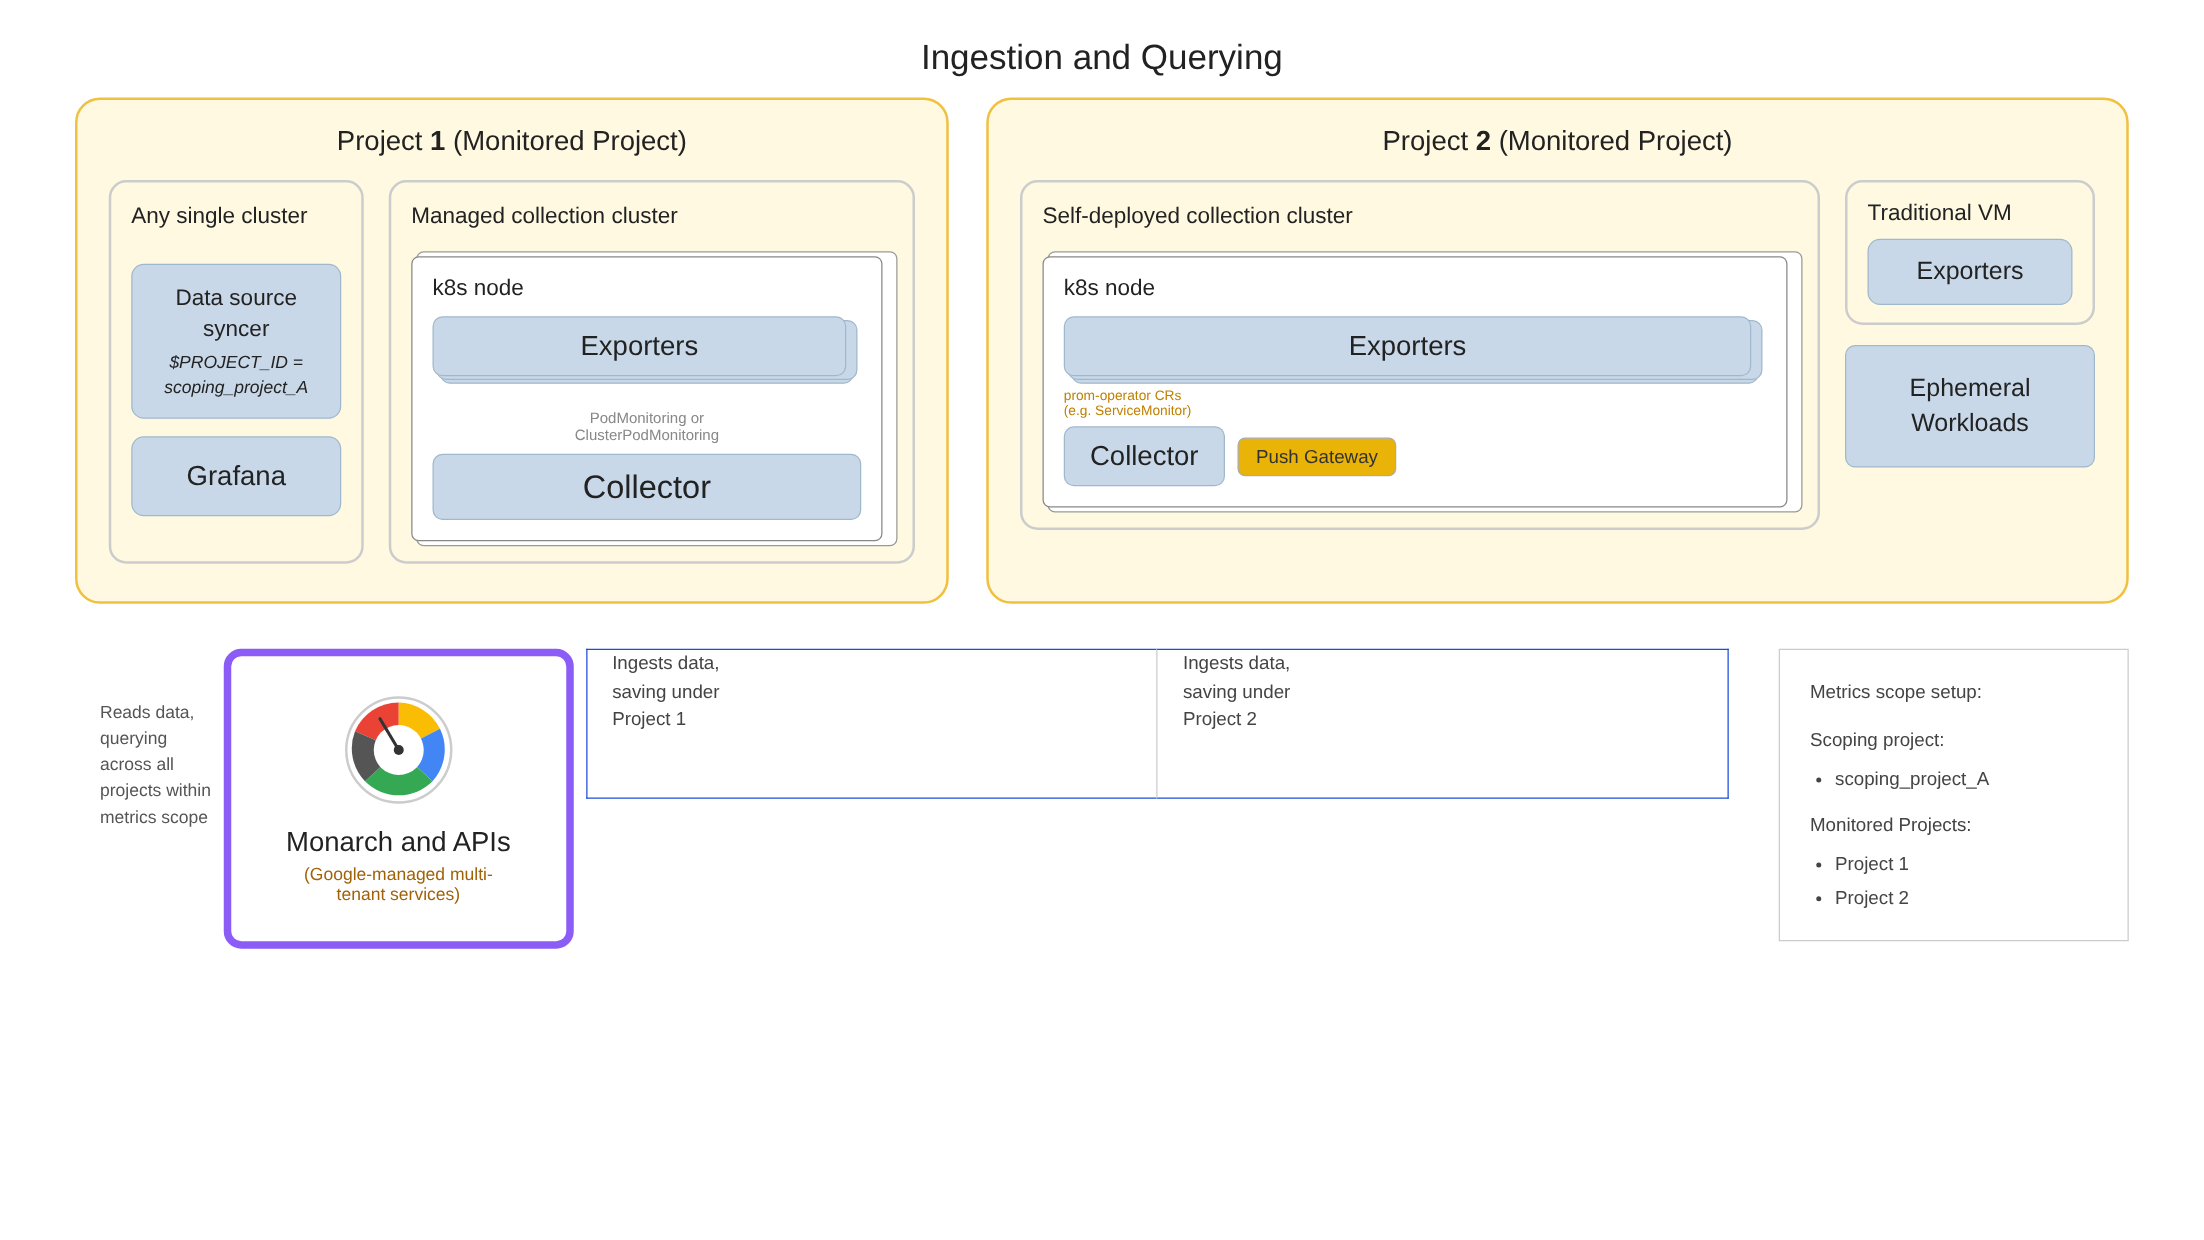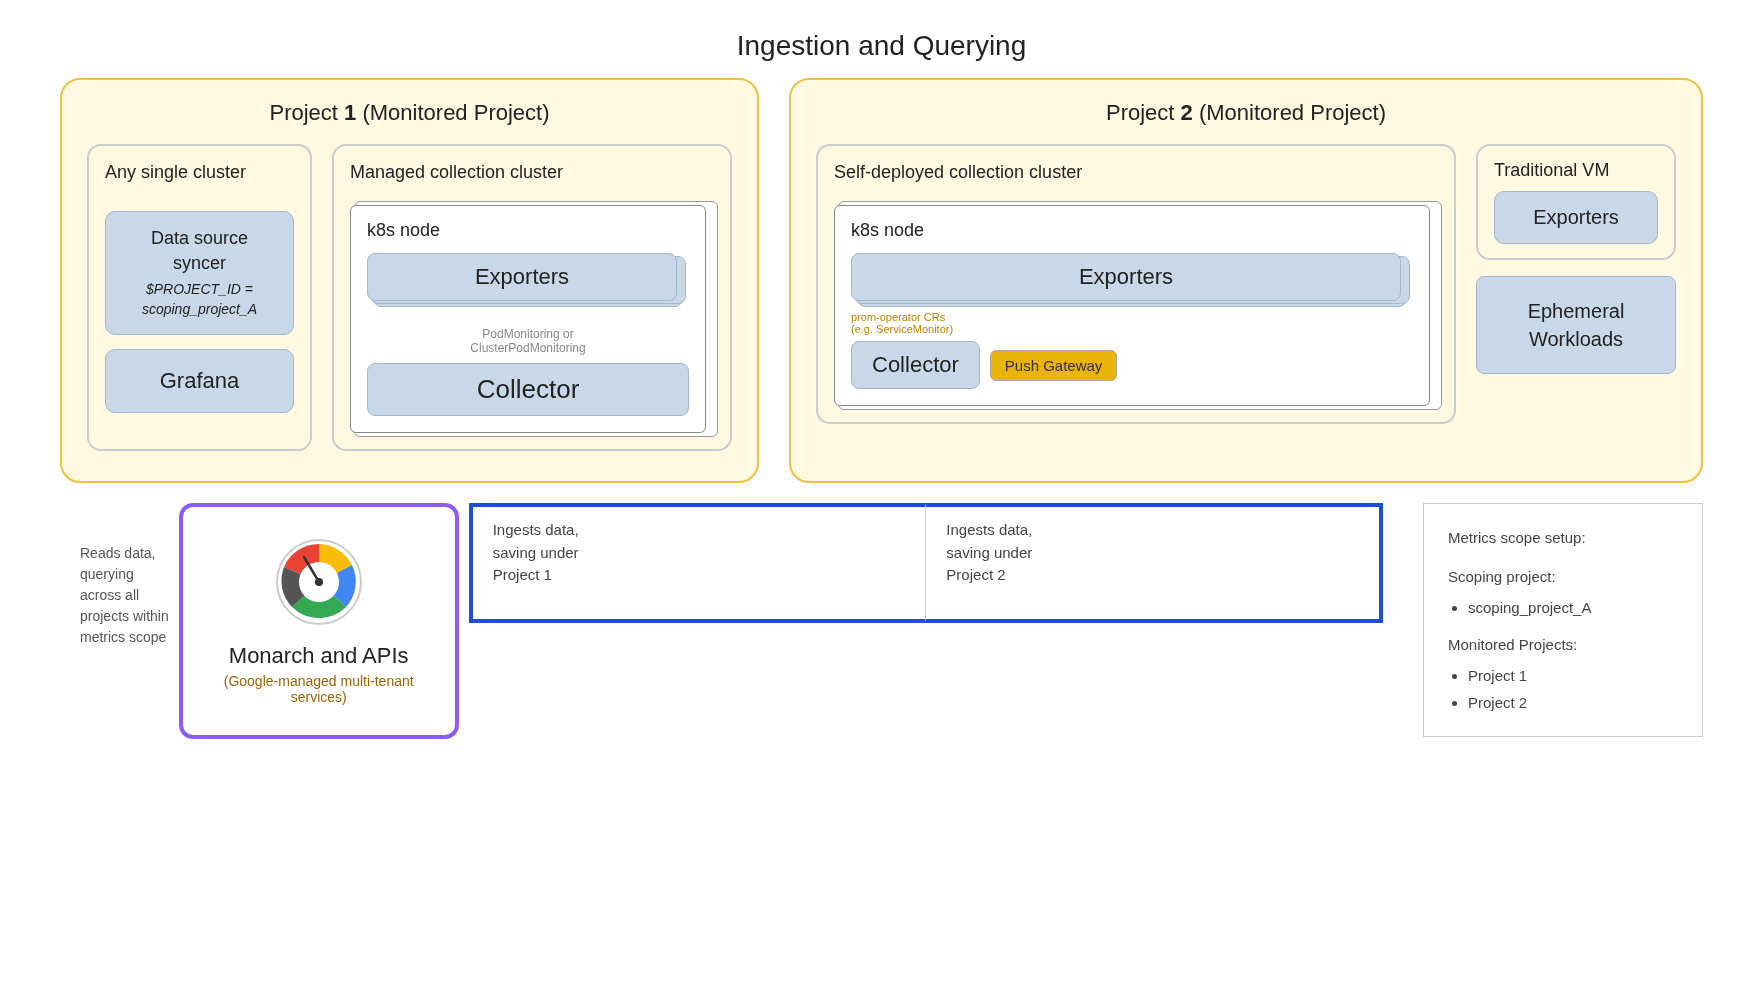--- a/index.html
+++ b/index.html
@@ -22,21 +22,21 @@
 
     .main-container {
       display: flex;
       flex-direction: column;
       padding: 0 60px;
     }
 
     .top-row {
       display: flex;
       gap: 30px;
-      margin-bottom: 0;
+      margin-bottom: 16px;
     }
 
     
     .project-box {
       background: #fef9e0;
       border: 2px solid #f0c040;
       border-radius: 20px;
       padding: 20px 25px 30px;
       position: relative;
     }
@@ -76,21 +76,21 @@
     }
 
     .cluster-label {
       font-size: 18px;
       font-weight: 400;
       margin-bottom: 14px;
       color: #222;
     }
 
     .any-single-cluster {
-      width: 225px;
+      width: 204px;
       display: flex;
       flex-direction: column;
       gap: 14px;
     }
 
     .managed-cluster {
       flex: 1;
     }
 
     .self-deployed-cluster {
@@ -234,21 +234,21 @@
       flex-shrink: 0;
     }
 
     .monarch-box-wrapper {
       flex: 0 0 auto;
       margin-left: 10px;
     }
 
     .monarch-box {
       background: #fff;
-      border: 4px solid #8b5cf6;
+      border: 6px solid #8b5cf6;
       border-radius: 14px;
       padding: 30px 40px 30px;
       text-align: center;
       width: 280px;
     }
 
     .monarch-icon {
       width: 90px;
       height: 90px;
       margin: 0 auto 16px;
@@ -267,22 +267,22 @@
     }
 
     
     .ingests-section {
       display: flex;
       flex: 1;
       margin-left: 10px;
     }
 
     .ingest-block {
-      border: 4px solid #1d4ed8;
-      padding: 12px 20px;
+      border: 1px solid #1d4ed8;
+      padding: 0 20px;
       font-size: 15px;
       color: #444;
       line-height: 1.5;
     }
 
     .ingest-block.ingest1 {
       flex: 1;
       border-right: none;
       min-height: 120px;
     }

